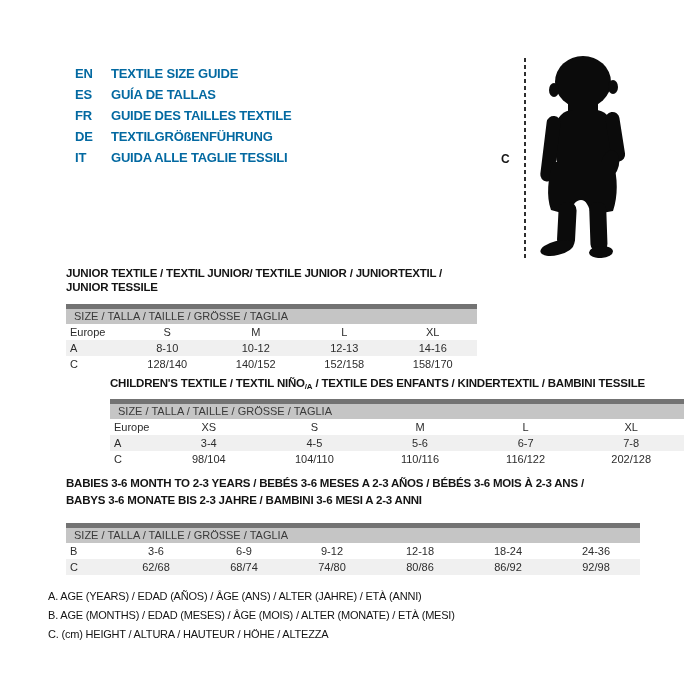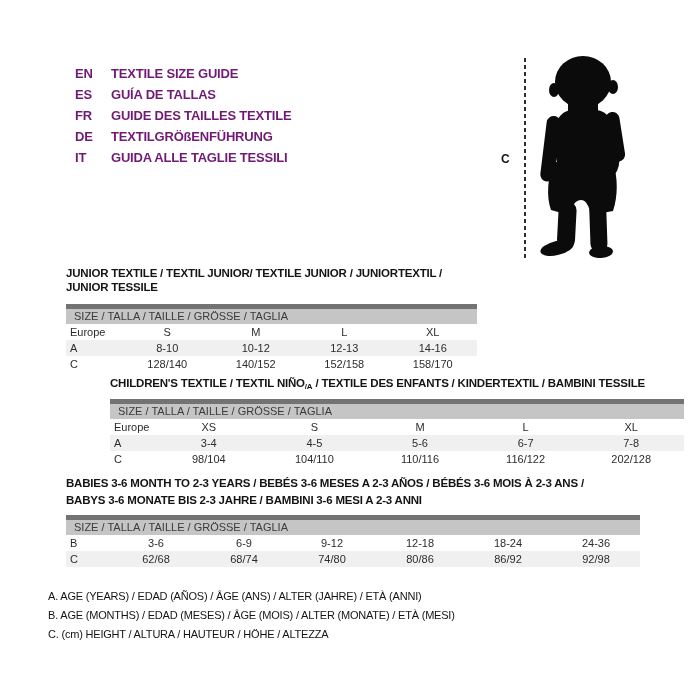--- a/index.html
+++ b/index.html
@@ -1,41 +1,41 @@
 <!DOCTYPE html>
 <html><head>
 <meta charset="utf-8">
 <style>
   html,body{margin:0;padding:0;background:#ffffff;}
   .page{position:relative;width:700px;height:700px;background:#ffffff;overflow:hidden;
         font-family:"Liberation Sans","DejaVu Sans",sans-serif;color:#1c1c1c;}
 
   
   .languages{position:absolute;left:75px;top:63px;font-weight:bold;font-size:13px;
-             line-height:21px;letter-spacing:-0.2px;color:#701a75;}
+             line-height:21px;letter-spacing:-0.2px;color:#0369a1;}
   .lang-row{display:flex;}
   .lang-code{width:36px;flex:0 0 36px;}
 
   
   .figure-wrap{position:absolute;left:495px;top:50px;width:160px;height:215px;}
   .dash-line{position:absolute;left:29px;top:8px;width:2px;height:200px;
              background:repeating-linear-gradient(to bottom,#2e2e2e 0 4px,transparent 4px 7px);}
   .c-marker{position:absolute;left:6px;top:102px;font-weight:bold;font-size:12px;color:#161616;}
   .silhouette{position:absolute;left:33px;top:4px;width:104px;height:204px;}
 
   
   .section{position:absolute;left:66px;}
   .sec1{top:266px;width:411px;}
   .sec2{top:376px;width:574px;margin-left:44px;}
   .sec3{top:475px;width:574px;}
   .table-title{font-weight:bold;font-size:11.5px;line-height:14px;letter-spacing:-0.2px;color:#141414;}
   .sec3 .table-title{line-height:17px;}
   .sec1 .table-title{margin-bottom:10px;}
   .sec2 .table-title{margin-bottom:7px;}
-  .sec3 .table-title{margin-bottom:6px;}
+  .sec3 .table-title{margin-bottom:14px;}
   .table-title .sub{font-size:8px;position:relative;top:2px;}
   .bar{background:#c5c5c5;border-top:5px solid #737373;height:15px;line-height:15px;
        font-size:11px;color:#3a3a3a;padding-left:8px;}
   .trow{display:grid;height:16px;line-height:16px;font-size:11px;color:#2c2c2c;}
   .trow.striped{background:#f0f0f0;}
   .cols-4{grid-template-columns:57px repeat(4,1fr);}
   .cols-5{grid-template-columns:46px repeat(5,1fr);}
   .cols-6{grid-template-columns:46px repeat(6,1fr);}
   .cell{text-align:center;}
   .cell.label{text-align:left;padding-left:4px;}

